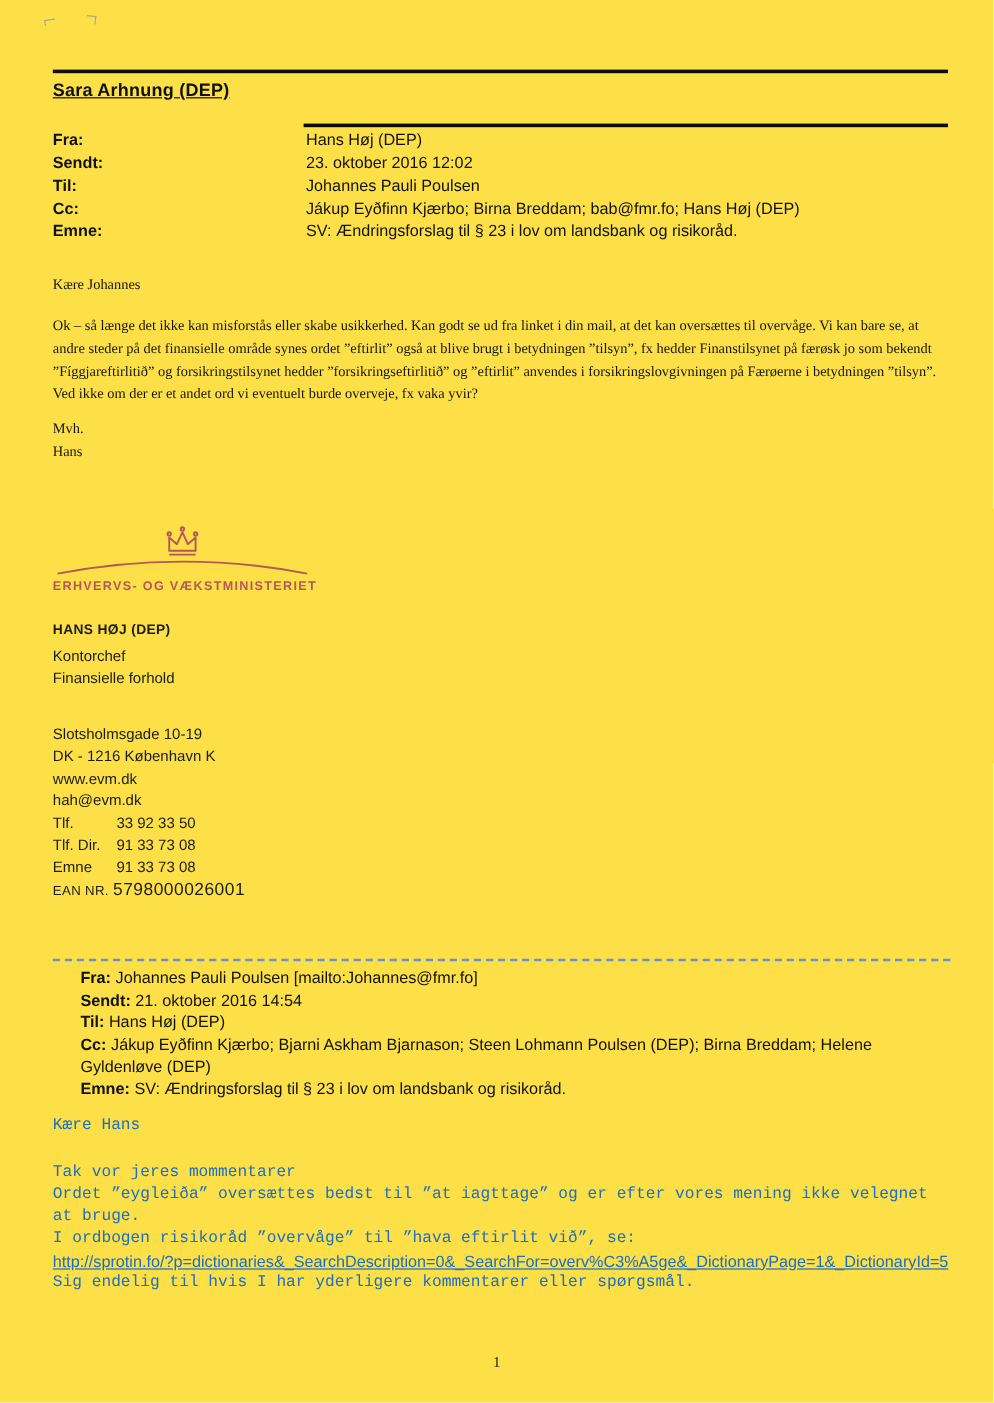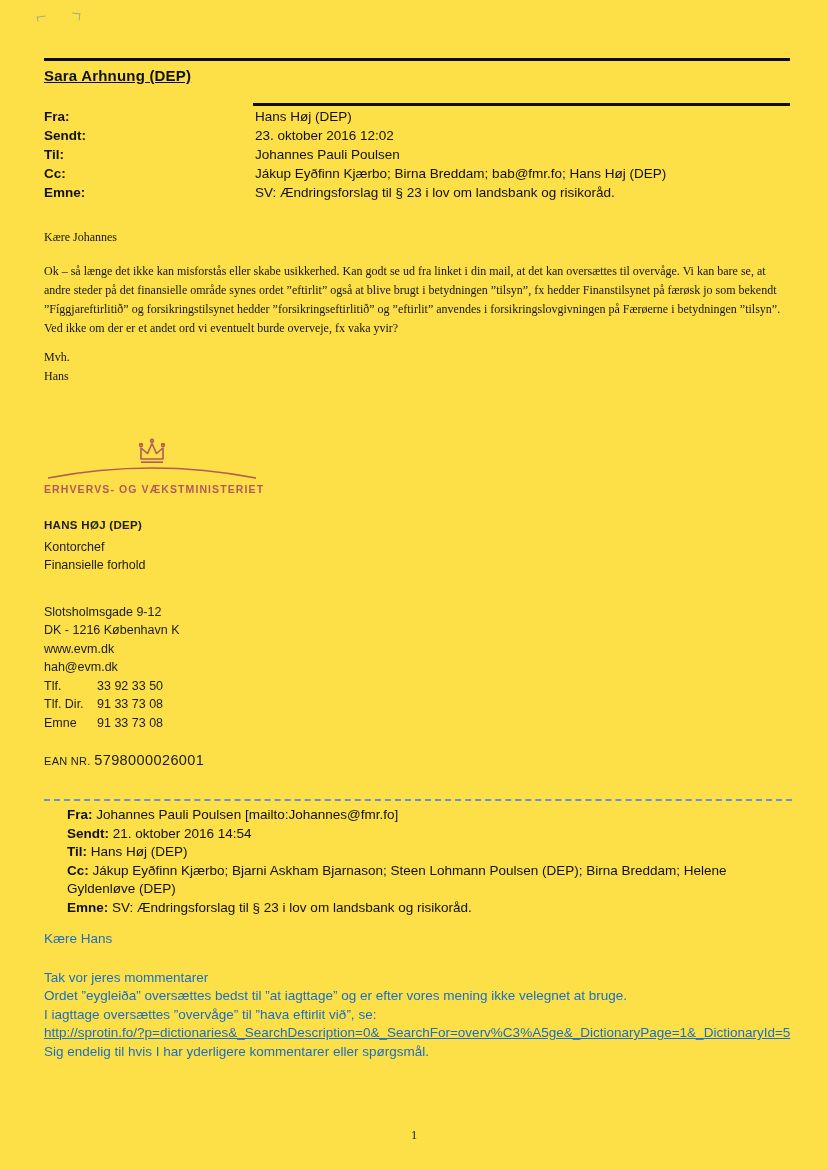--- a/index.html
+++ b/index.html
@@ -47,31 +47,31 @@
     margin-top: 3px;
     color: #b5575b; font-weight: bold; font-size: 10.5px; letter-spacing: 1.1px;
     white-space: nowrap; text-align: left;
   }
 
   .signature { position: absolute; left: 44px; top: 516px; font-size: 12.5px; line-height: 18.5px; color: #1c1c1c; }
   .sig-name { font-weight: bold; font-size: 11.5px; letter-spacing: .3px; margin-bottom: 3px; }
   .sig-gap { height: 28px; }
   .phone-row { display: flex; }
   .plabel { width: 53px; }
-  .ean-row { margin-top: 19px; }
+  .ean-row { margin-top: 1px; }
   .ean-label { font-size: 11px; letter-spacing: .3px; }
   .ean-number { font-size: 14.5px; letter-spacing: .4px; }
 
   .dashed-sep { position: absolute; left: 44px; right: 36px; top: 799px; border-top: 2px dashed #6b93c9; }
 
   .quoted-headers { position: absolute; left: 44px; top: 806px; width: 748px; font-size: 13.5px; line-height: 18.5px; }
   .quoted-headers p { margin: 0; padding-left: 23px; }
 
   .quoted-body { position: absolute; left: 44px; top: 930px; width: 748px; font-size: 13.5px; line-height: 18.5px; color: #1b6ec2; }
-  .quoted-body p { margin: 0; }
+  .quoted-body p { margin: 0; font-family: Liberation Mono, monospace; }
   .qb-gap { height: 20px; }
   .link { color: #1b6ec2; text-decoration: underline; word-break: break-all; display: block; }
 
   .page-number {
     position: absolute; left: 0; right: 0; top: 1128px; text-align: center;
     font-family: "Liberation Serif", serif; font-size: 12.5px; color: #222;
   }
 </style>
 </head>
 <body>
@@ -137,21 +137,21 @@
       </svg>
     </span>
     <div class="ministry-name">ERHVERVS- OG VÆKSTMINISTERIET</div>
   </div>
 
   <div class="signature">
     <div class="sig-name">HANS HØJ (DEP)</div>
     <div>Kontorchef</div>
     <div>Finansielle forhold</div>
     <div class="sig-gap"></div>
-    <div>Slotsholmsgade 9-12</div>
+    <div>Slotsholmsgade 10-19</div>
     <div>DK - 1216 København K</div>
     <div>www.evm.dk</div>
     <div>hah@evm.dk</div>
     <div class="phone-row">
       <span class="plabel">Tlf.</span>
       <span>33 92 33 50</span>
     </div>
     <div class="phone-row">
       <span class="plabel">Tlf. Dir.</span>
       <span>91 33 73 08</span>
@@ -174,20 +174,20 @@
     <p><strong>Til:</strong> <span>Hans Høj (DEP)</span></p>
     <p><strong>Cc:</strong> <span>Jákup Eyðfinn Kjærbo; Bjarni Askham Bjarnason; Steen Lohmann Poulsen (DEP); Birna Breddam; Helene Gyldenløve (DEP)</span></p>
     <p><strong>Emne:</strong> <span>SV: Ændringsforslag til § 23 i lov om landsbank og risikoråd.</span></p>
   </div>
 
   <div class="quoted-body">
     <p>Kære Hans</p>
     <div class="qb-gap"></div>
     <p>Tak vor jeres mommentarer</p>
     <p>Ordet ”eygleiða” oversættes bedst til ”at iagttage”  og er efter vores mening ikke velegnet at bruge.</p>
-    <p>I iagttage oversættes ”overvåge” til ”hava eftirlit við”, se:</p>
+    <p>I ordbogen risikoråd ”overvåge” til ”hava eftirlit við”, se:</p>
     <a class="link" href="#">http://sprotin.fo/?p=dictionaries&amp;_SearchDescription=0&amp;_SearchFor=overv%C3%A5ge&amp;_DictionaryPage=1&amp;_DictionaryId=5</a>
     <p>Sig endelig til hvis I har yderligere kommentarer eller spørgsmål.</p>
   </div>
 
   <div class="page-number">1</div>
 
 </div>
 
 </body></html>

